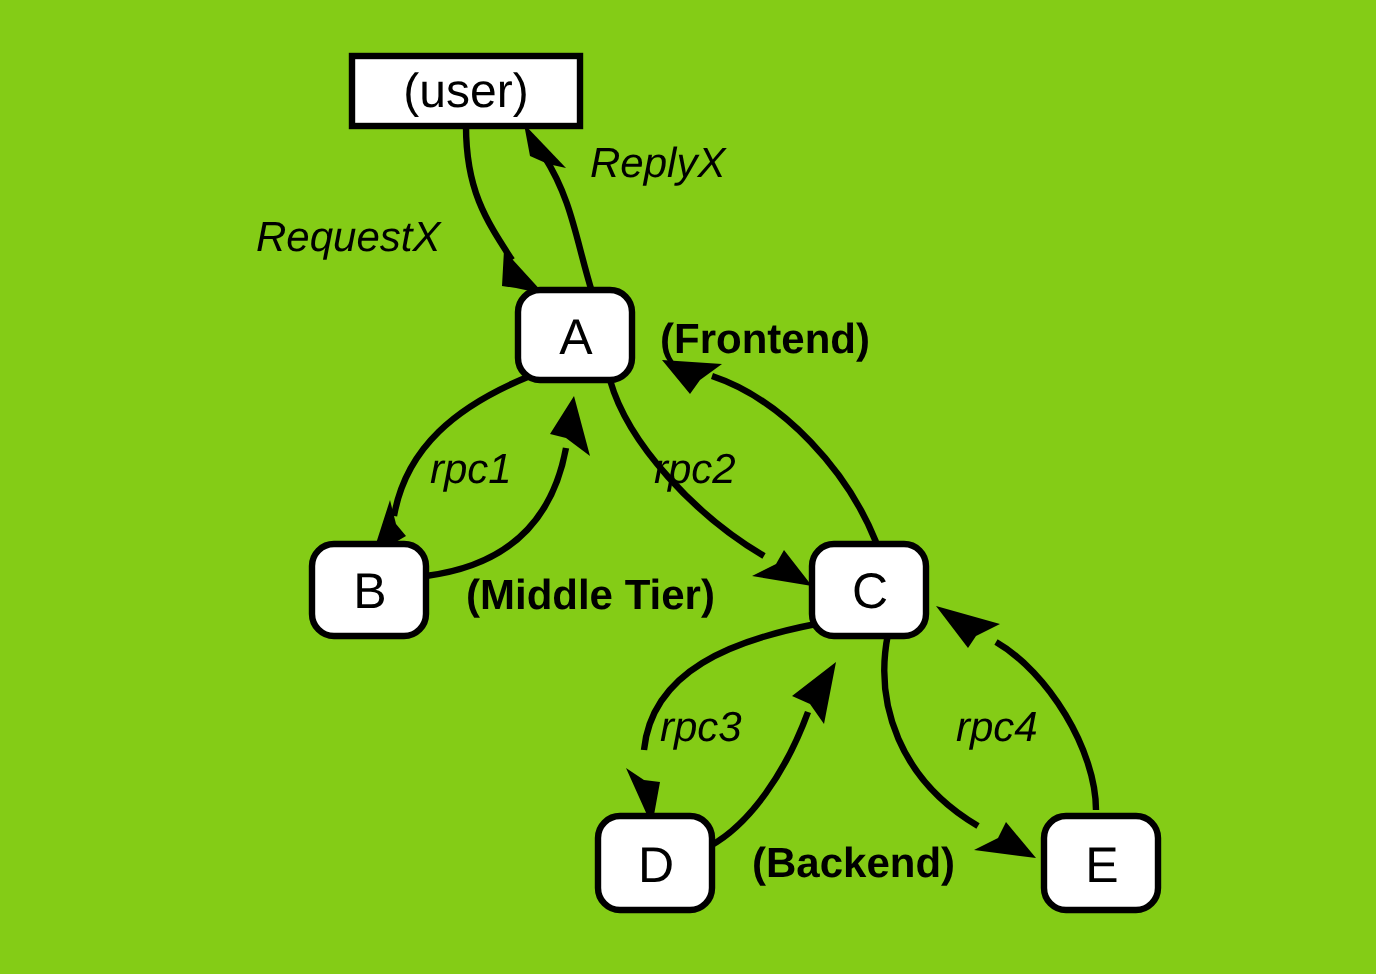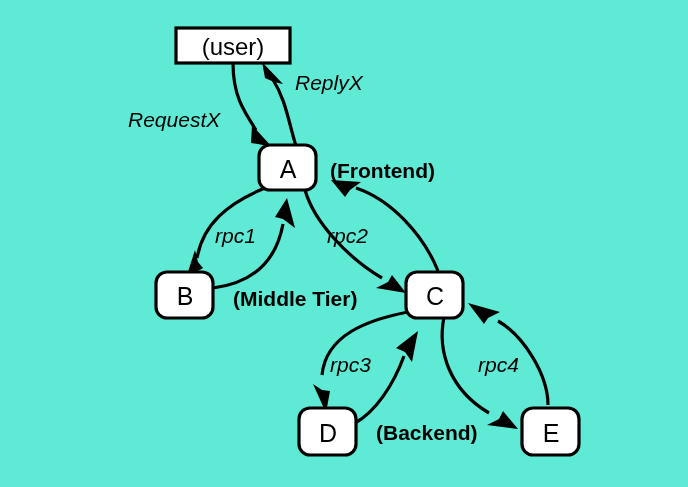--- a/index.html
+++ b/index.html
@@ -8,21 +8,21 @@
     padding: 0;
     background: #ffffff;
   }
   body {
     font-family: "Liberation Sans", sans-serif;
   }
   #canvas {
     position: relative;
     width: 688px;
     height: 487px;
-    background: #5eead4;
+    background: #84cc16;
     overflow: hidden;
   }
   svg#diagram {
     position: absolute;
     top: 0;
     left: 0;
     width: 688px;
     height: 487px;
   }
   .node-shape {

